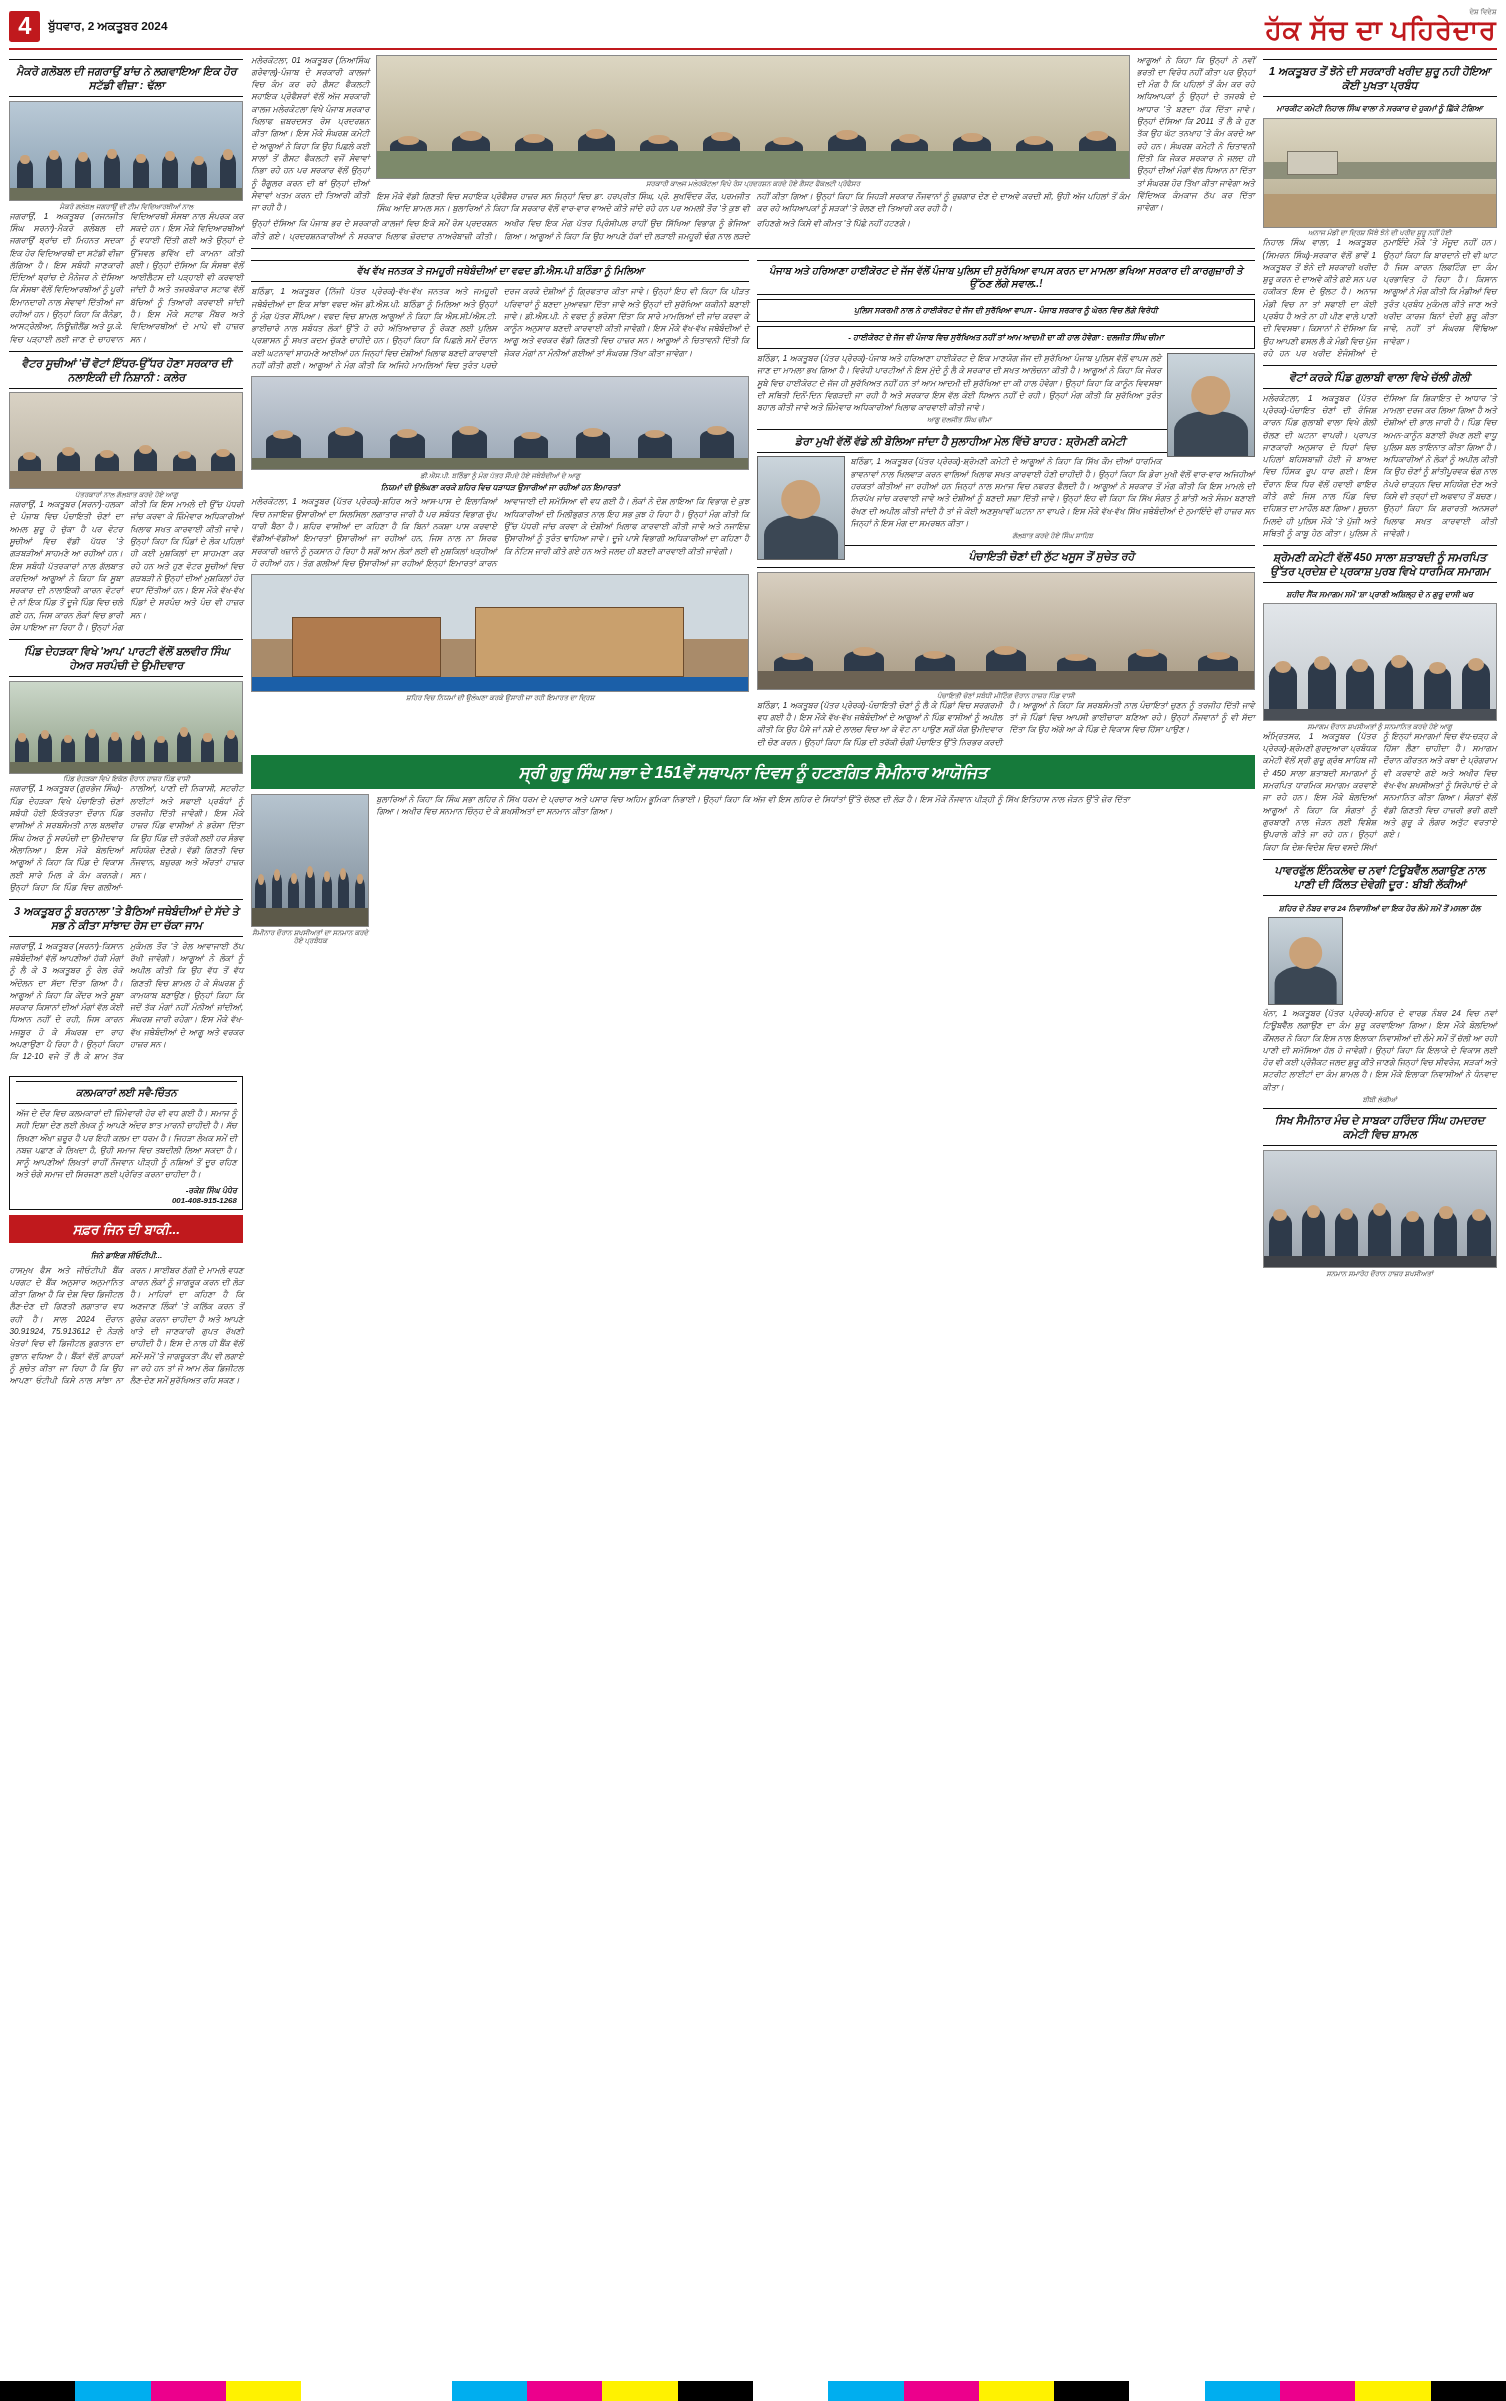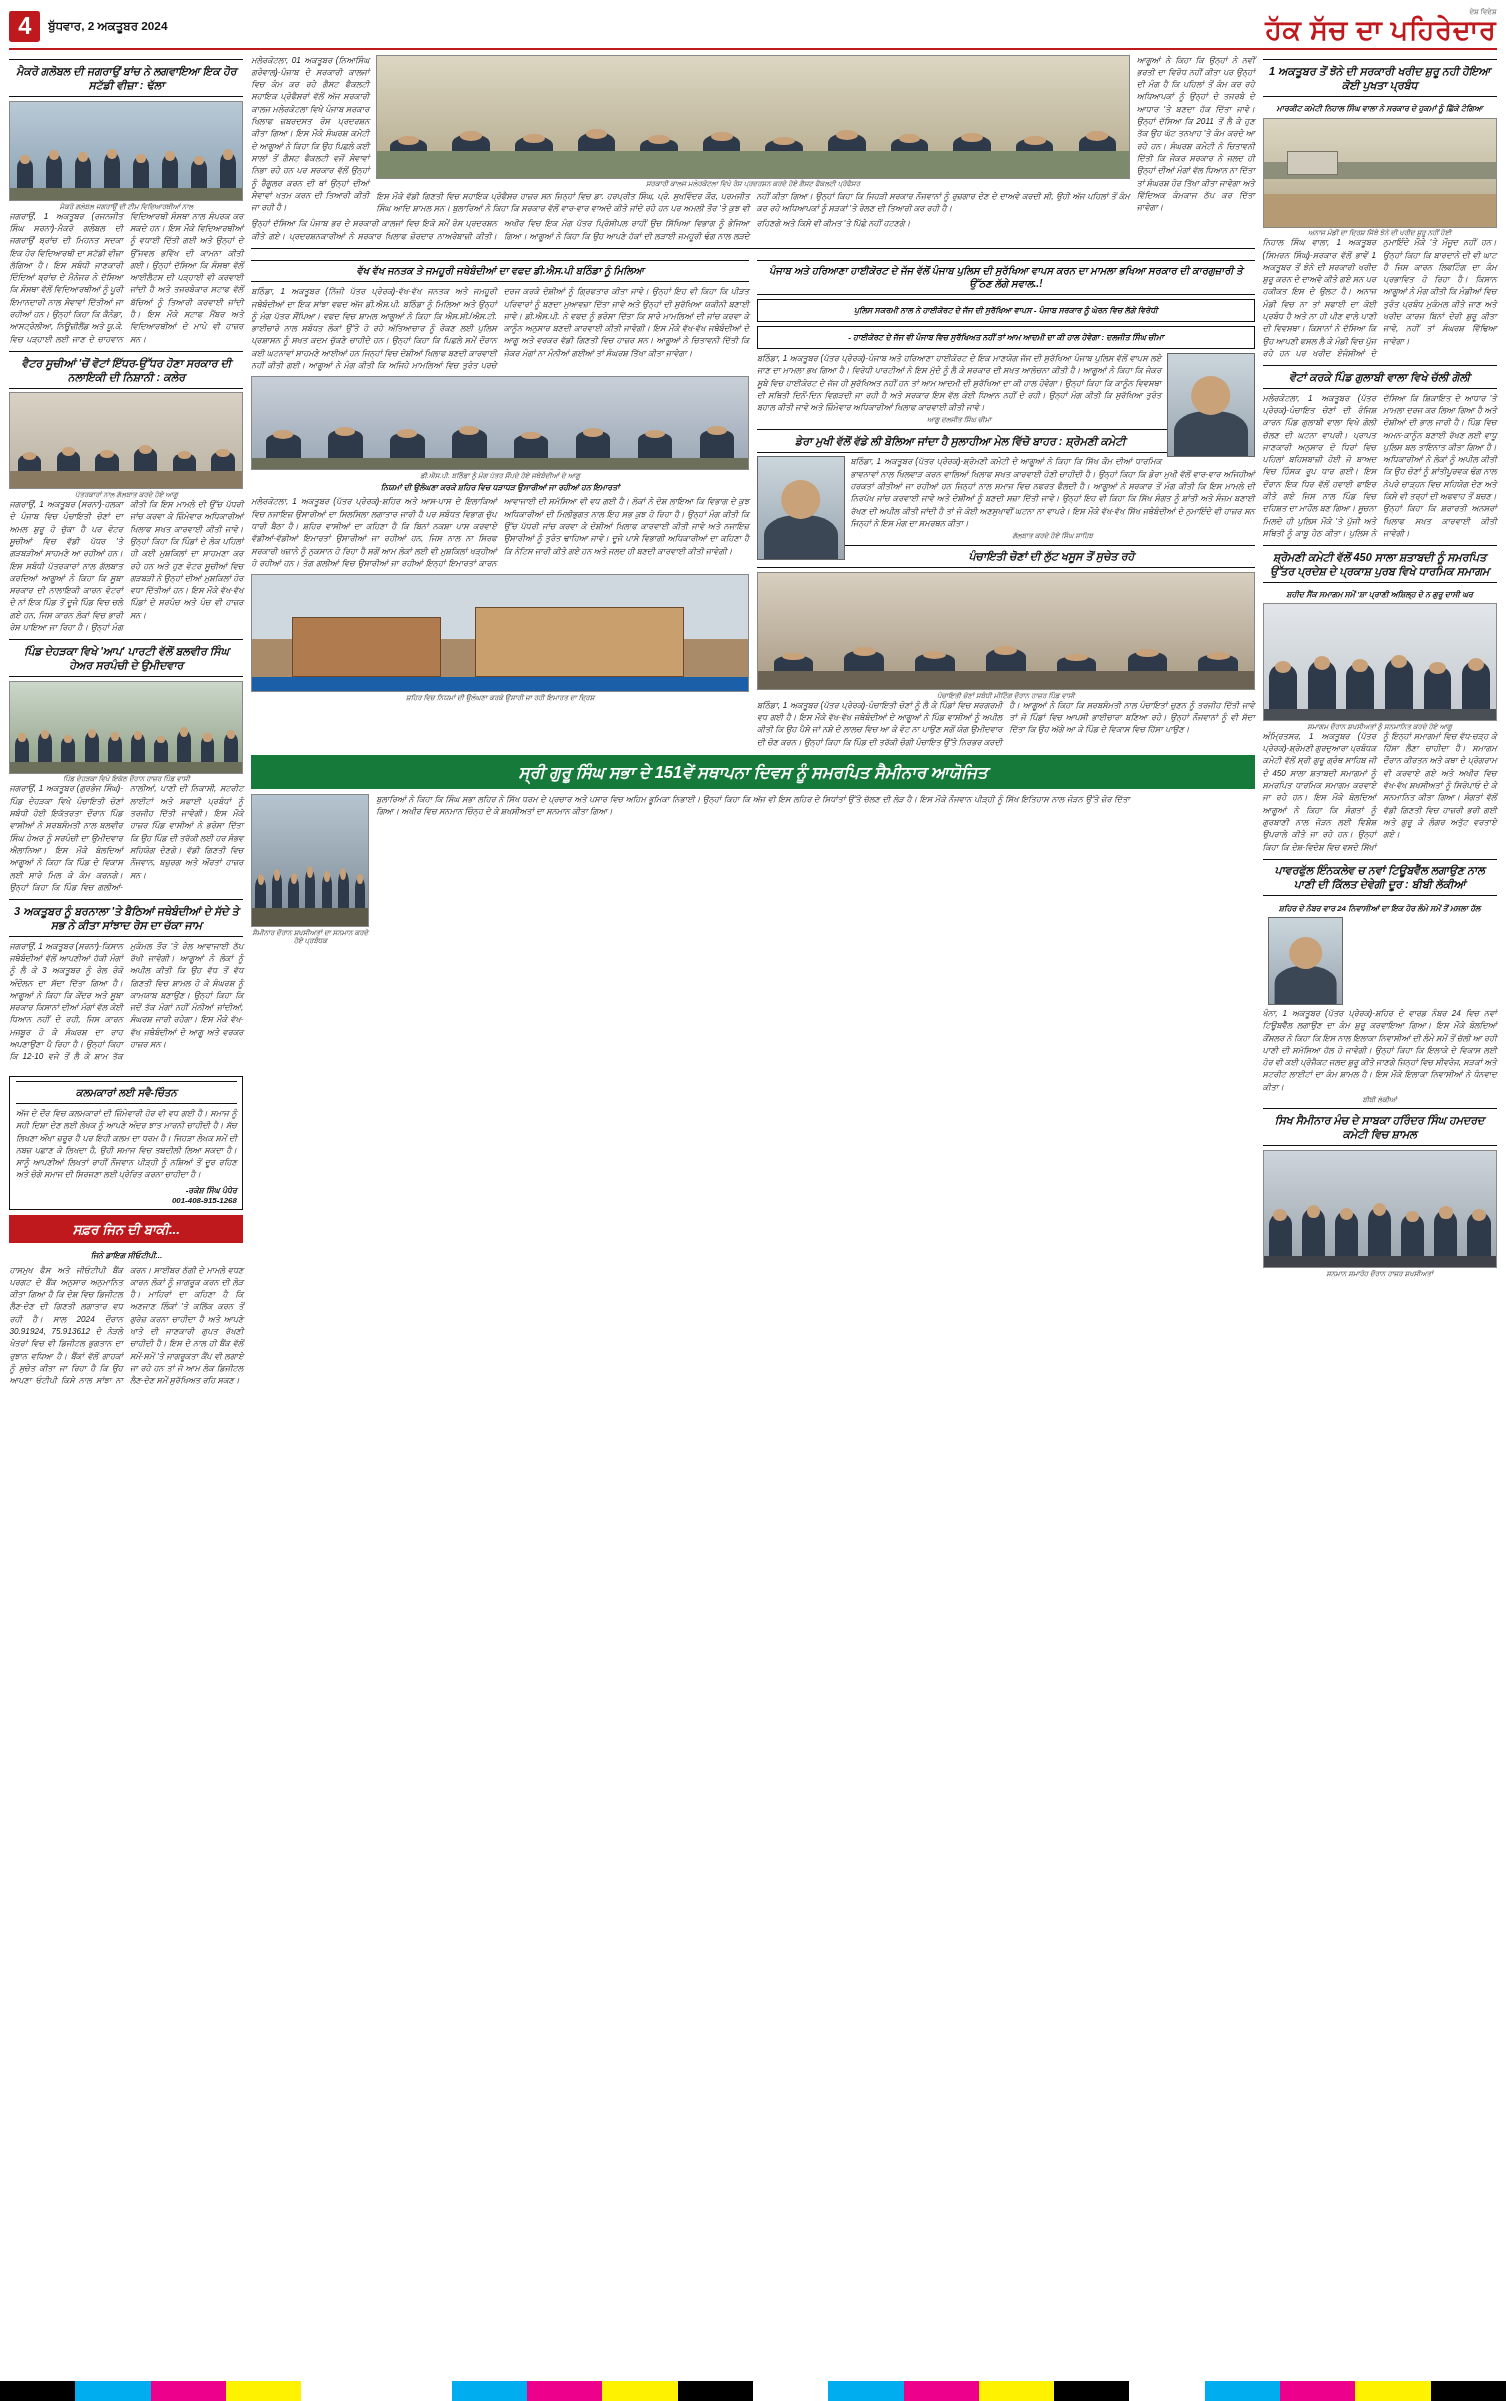--- a/index.html
+++ b/index.html
@@ -312,21 +312,21 @@
                 <div class="p" style="height:53%;width:8%"></div>
               <div class="p" style="height:49%;width:8%"></div>
             </div>
             <div class="ground" style="height:16%;background:#6d6354"></div>
           </div>
           <div class="cap">ਪੰਚਾਇਤੀ ਚੋਣਾਂ ਸਬੰਧੀ ਮੀਟਿੰਗ ਦੌਰਾਨ ਹਾਜ਼ਰ ਪਿੰਡ ਵਾਸੀ</div>
           <div class="body c2">ਬਠਿੰਡਾ, 1 ਅਕਤੂਬਰ (ਪੱਤਰ ਪ੍ਰੇਰਕ)-ਪੰਚਾਇਤੀ ਚੋਣਾਂ ਨੂੰ ਲੈ ਕੇ ਪਿੰਡਾਂ ਵਿਚ ਸਰਗਰਮੀ ਵਧ ਗਈ ਹੈ। ਇਸ ਮੌਕੇ ਵੱਖ-ਵੱਖ ਜਥੇਬੰਦੀਆਂ ਦੇ ਆਗੂਆਂ ਨੇ ਪਿੰਡ ਵਾਸੀਆਂ ਨੂੰ ਅਪੀਲ ਕੀਤੀ ਕਿ ਉਹ ਪੈਸੇ ਜਾਂ ਨਸ਼ੇ ਦੇ ਲਾਲਚ ਵਿਚ ਆ ਕੇ ਵੋਟ ਨਾ ਪਾਉਣ ਸਗੋਂ ਯੋਗ ਉਮੀਦਵਾਰ ਦੀ ਚੋਣ ਕਰਨ। ਉਨ੍ਹਾਂ ਕਿਹਾ ਕਿ ਪਿੰਡ ਦੀ ਤਰੱਕੀ ਚੰਗੀ ਪੰਚਾਇਤ ਉੱਤੇ ਨਿਰਭਰ ਕਰਦੀ ਹੈ। ਆਗੂਆਂ ਨੇ ਕਿਹਾ ਕਿ ਸਰਬਸੰਮਤੀ ਨਾਲ ਪੰਚਾਇਤਾਂ ਚੁਣਨ ਨੂੰ ਤਰਜੀਹ ਦਿੱਤੀ ਜਾਵੇ ਤਾਂ ਜੋ ਪਿੰਡਾਂ ਵਿਚ ਆਪਸੀ ਭਾਈਚਾਰਾ ਬਣਿਆ ਰਹੇ। ਉਨ੍ਹਾਂ ਨੌਜਵਾਨਾਂ ਨੂੰ ਵੀ ਸੱਦਾ ਦਿੱਤਾ ਕਿ ਉਹ ਅੱਗੇ ਆ ਕੇ ਪਿੰਡ ਦੇ ਵਿਕਾਸ ਵਿਚ ਹਿੱਸਾ ਪਾਉਣ।</div>
         </div>
       </div>
 
-      <div class="greenbar">ਸ੍ਰੀ ਗੁਰੂ ਸਿੰਘ ਸਭਾ ਦੇ 151ਵੇਂ ਸਥਾਪਨਾ ਦਿਵਸ ਨੂੰ ਸਮਰਪਿਤ ਸੈਮੀਨਾਰ ਆਯੋਜਿਤ</div>
+      <div class="greenbar">ਸ੍ਰੀ ਗੁਰੂ ਸਿੰਘ ਸਭਾ ਦੇ 151ਵੇਂ ਸਥਾਪਨਾ ਦਿਵਸ ਨੂੰ ਹਟਣਗਿਤ ਸੈਮੀਨਾਰ ਆਯੋਜਿਤ</div>
       <div style="display:grid;grid-template-columns:118px 1fr 118px;gap:7px;">
         <div>
           <div class="photo ph-f" style="height:133px">
             <div class="sky"></div>
             <div class="people">
               <div class="p" style="height:60%;width:9%"></div>
                 <div class="p" style="height:66%;width:9%"></div>
               <div class="p" style="height:62%;width:9%"></div>
                 <div class="p" style="height:70%;width:9%"></div>
               <div class="p" style="height:64%;width:9%"></div>

